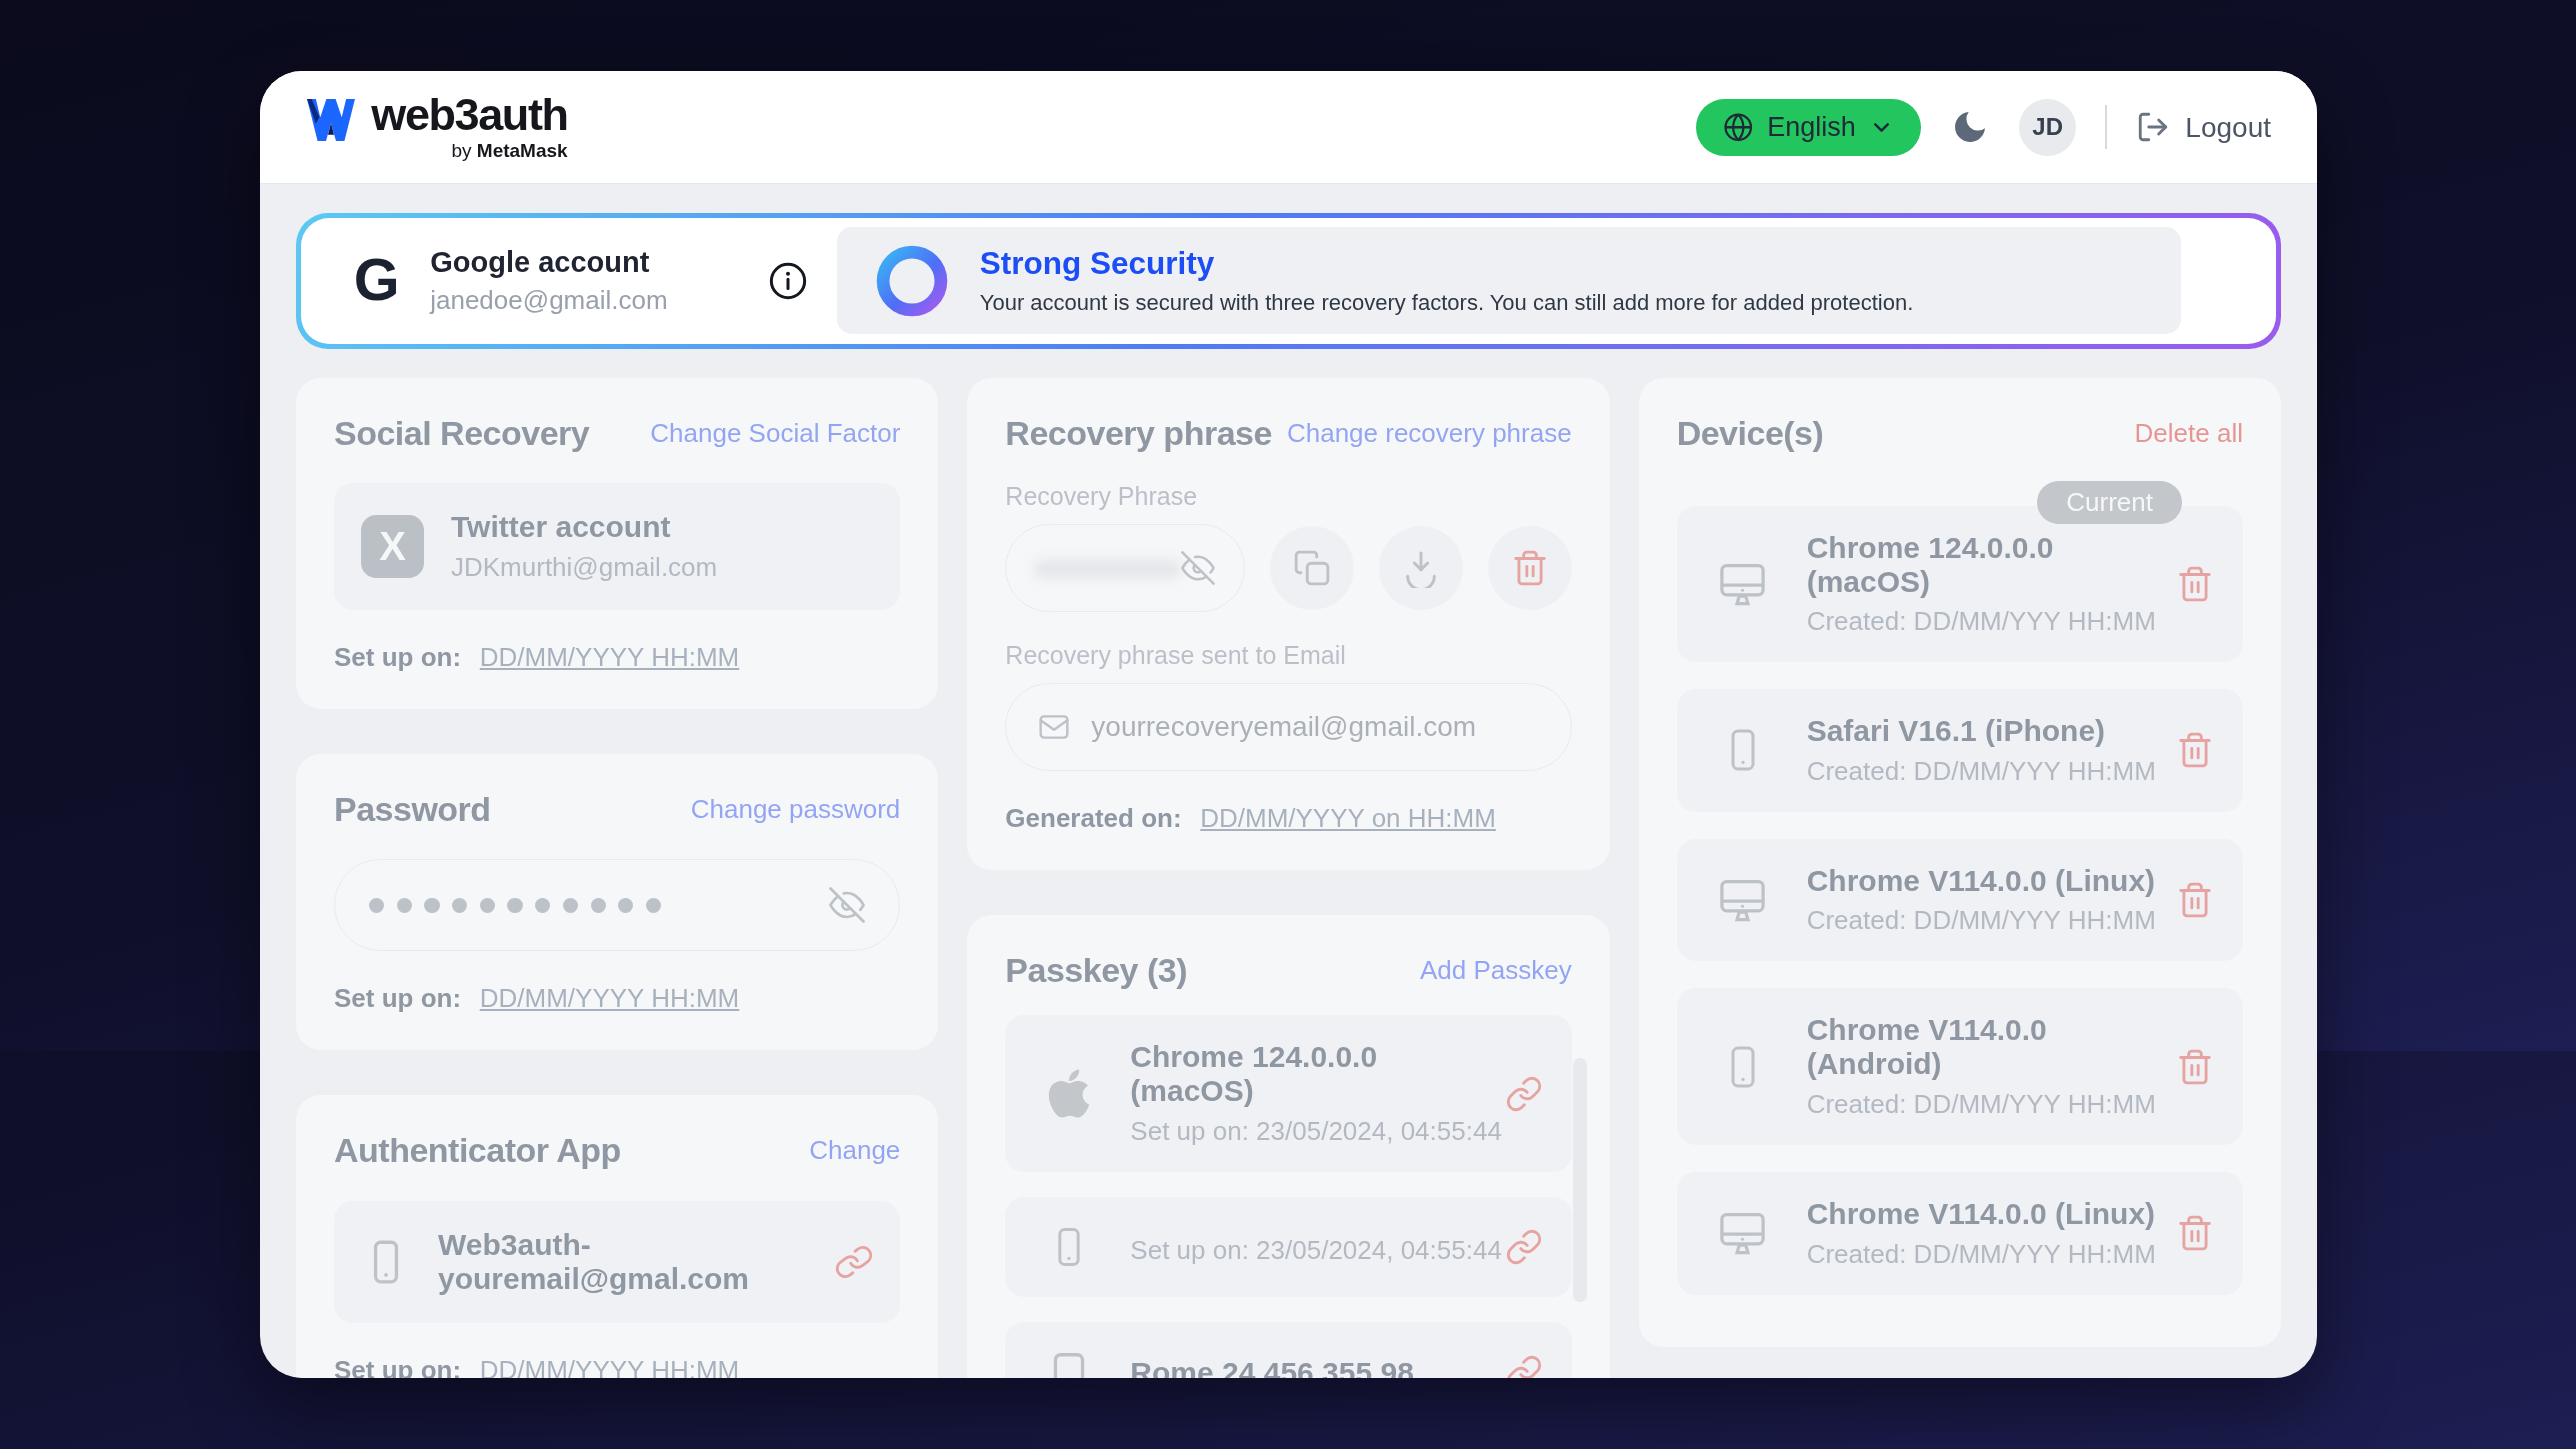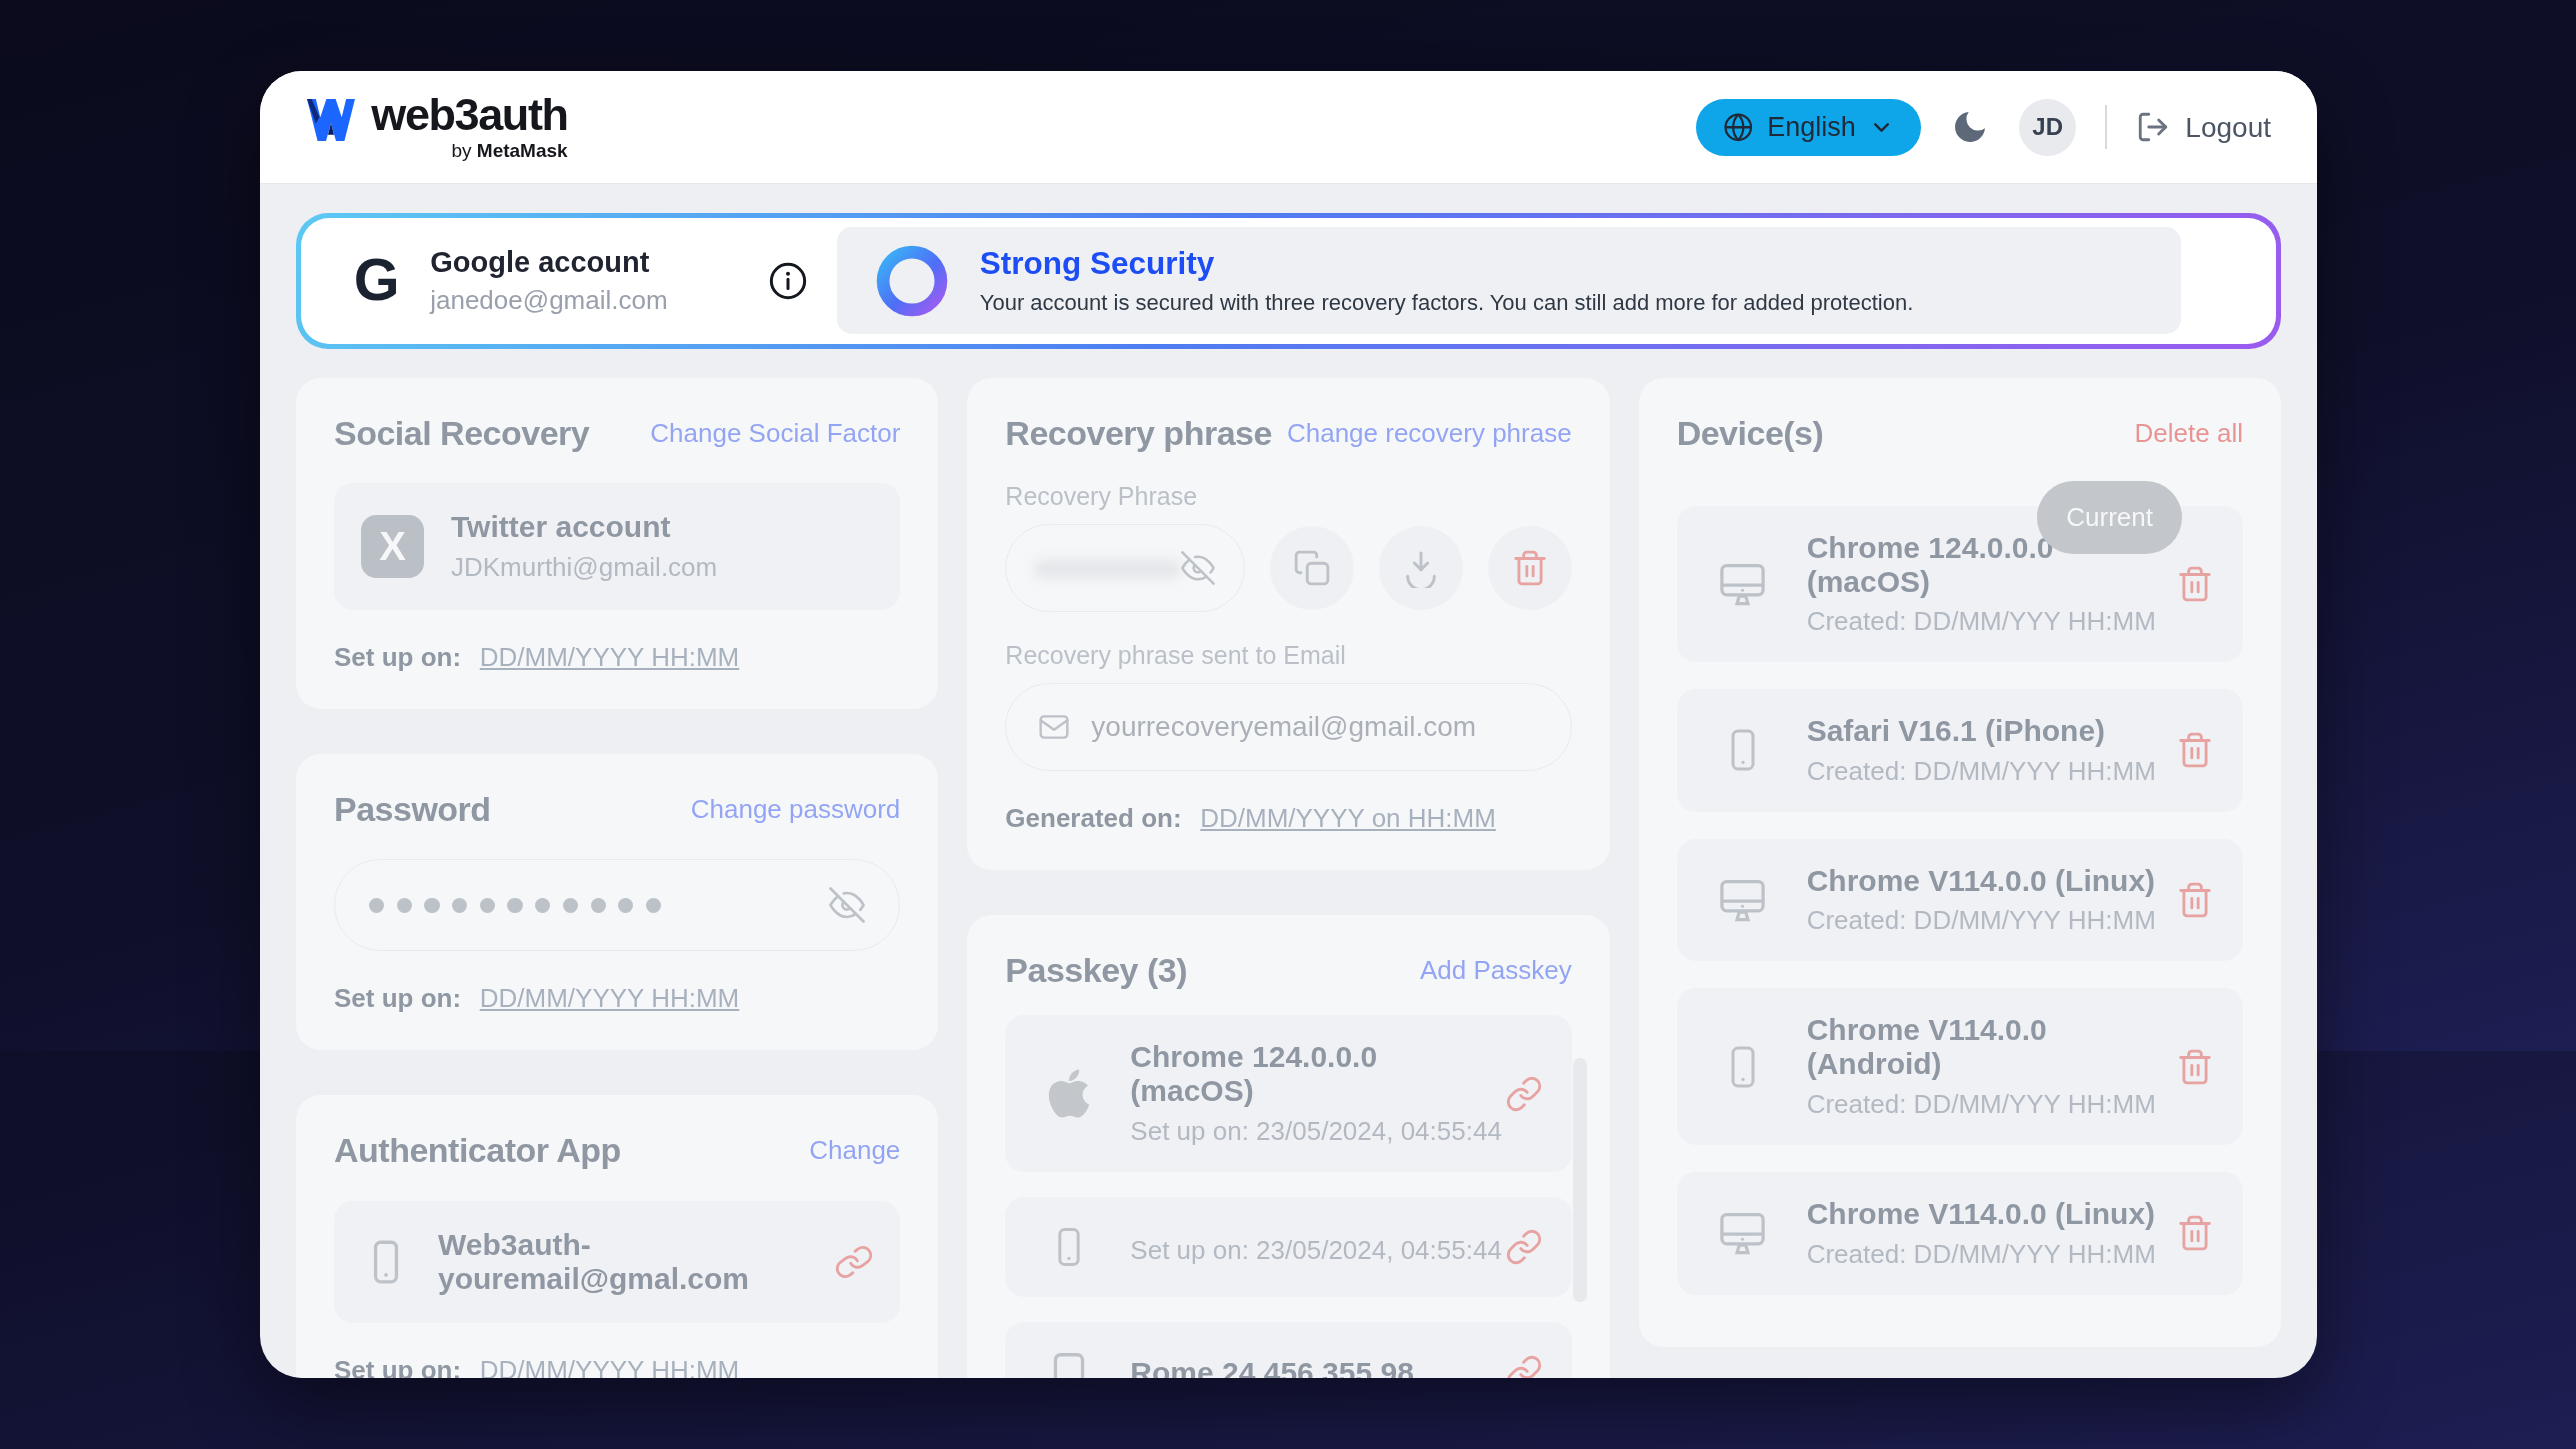--- a/index.html
+++ b/index.html
@@ -21,21 +21,21 @@
   
   .app-header{ height:113px; background:#ffffff; display:flex; align-items:center;
     padding:0 46px; border-bottom:1px solid #e4e7eb; }
   .logo{ display:flex; align-items:flex-start; gap:15.3px; }
   .logo-mark{ width:50px; height:46px; margin-top:5.7px; }
   .logo-text-wrap{ display:flex; flex-direction:column; align-items:flex-end; }
   .logo-word{ font-size:45px; font-weight:700; letter-spacing:-1.4px; color:#15171c; line-height:1; }
   .logo-byline{ font-size:19px; color:#15171c; margin-top:3.8px; }
   .logo-byline b{ font-weight:800; }
   .header-right{ margin-left:auto; display:flex; align-items:center; gap:29px; }
-  .lang-pill{ display:flex; align-items:center; gap:13.4px; background:#0ea5e9;
+  .lang-pill{ display:flex; align-items:center; gap:13.4px; background:#22c55e;
     border:none; border-radius:953px; height:57px; padding:0 27px; font-size:27px;
     color:#1f2937; cursor:pointer; font-family:inherit; }
   .icon{ display:inline-flex; }
   .moon-btn{ background:none; border:none; cursor:pointer; display:flex; }
   .avatar{ width:57px; height:57px; border-radius:50%; background:#e8eaee; display:flex;
     align-items:center; justify-content:center; font-size:24px; font-weight:700; color:#374151; cursor:pointer; }
   .vdivider{ width:1.9px; height:44px; background:#d6dae0; }
   .logout-btn{ display:flex; align-items:flex-end; gap:15.3px; background:none; border:none;
     font-size:28px; color:#4b5563; cursor:pointer; font-family:inherit; }
   
@@ -91,21 +91,21 @@
   
   .pk-card{ height:515px; overflow:hidden; }
   .pk-row{ background:#f3f4f6; border-radius:19px; padding:25px 29px; display:flex; align-items:center; margin-top:25px; }
   .pk-icon{ width:69px; display:flex; justify-content:center; flex:none; }
   .pk-scrollbar{ position:absolute; right:23px; top:143px; width:13.4px; height:244px; background:#e2e5ea; border-radius:7.6px; }
   
   .dev-card{ min-height:969px; }
   .dev-row{ background:#f2f3f6; border-radius:19px; padding:25px 29px; display:flex; align-items:center; margin-top:27px; position:relative; }
   .dev-row.first{ margin-top:53px; }
   .current-badge{ position:absolute; top:-25px; right:61px; background:#9aa0a8; color:#ffffff;
-    font-size:26px; padding:21px 29px; border-radius:953px; }
+    font-size:26px; padding:6px 29px; border-radius:953px; }
   .dev-icon{ width:74px; display:flex; justify-content:center; flex:none; }
   .muted-stroke{ color:#8f96a0; }
   .red-stroke{ color:#e25a52; }
 </style>
 </head>
 <body>
 
 <div class="viewport">
   <div class="app-card">
 

